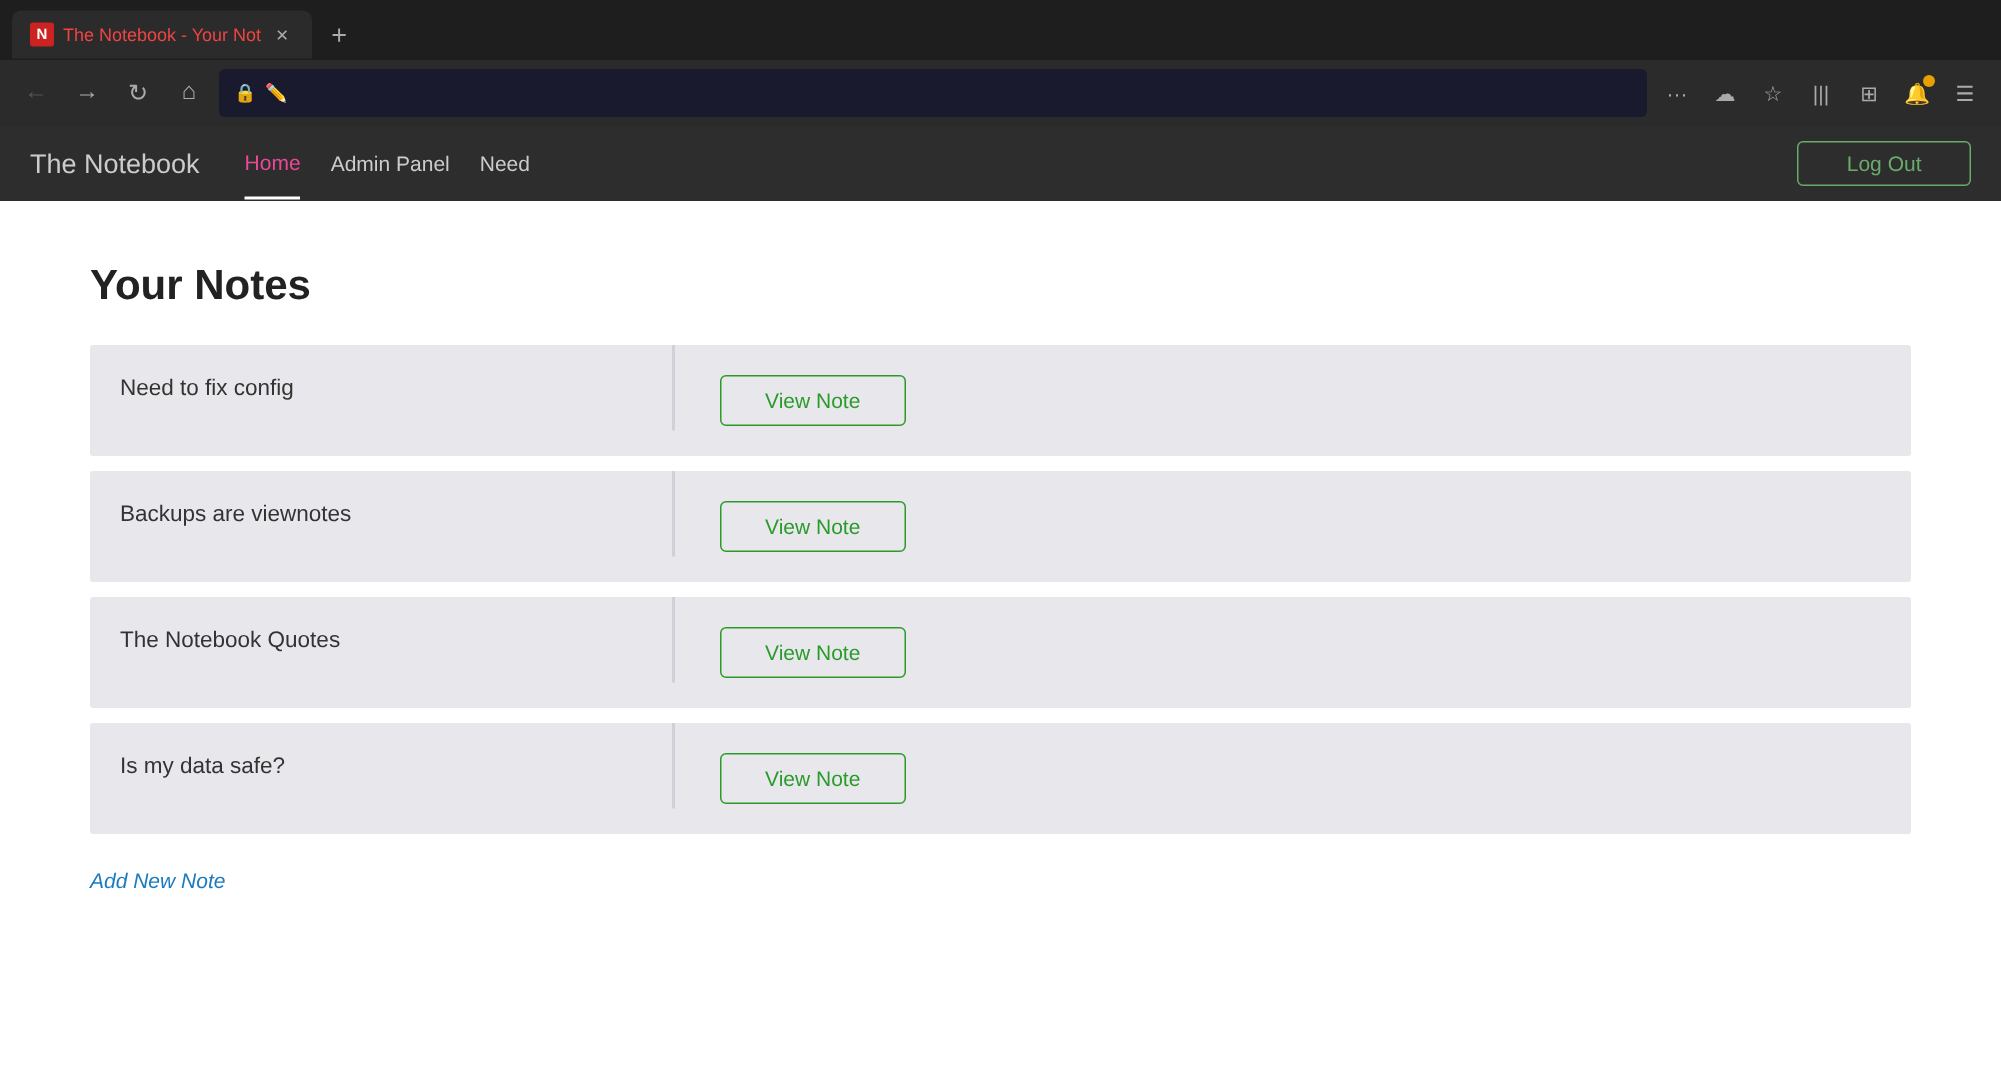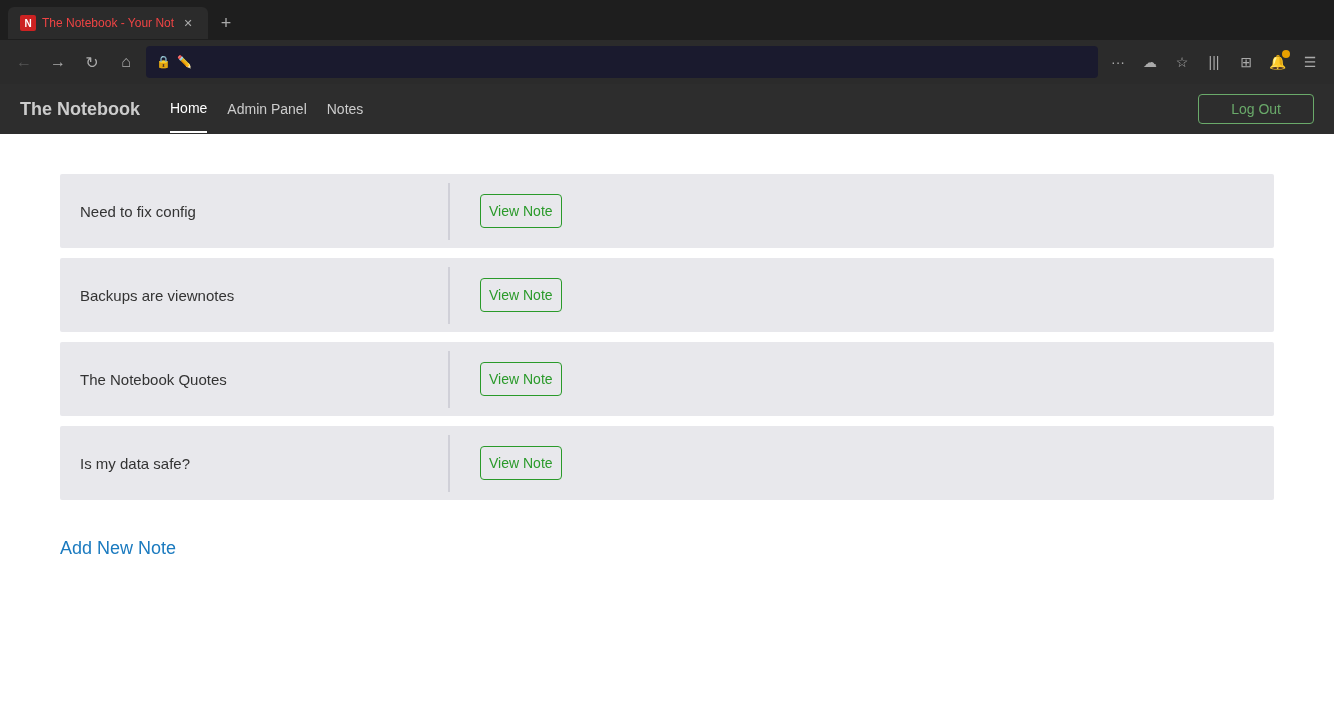--- a/index.html
+++ b/index.html
@@ -169,40 +169,40 @@
       background: #2d2d2d;
       display: flex;
       align-items: center;
       padding: 0 20px;
       height: 50px;
     }
 
     .app-brand {
       color: #ccc;
       font-size: 18px;
-      font-weight: bold;
+      font-weight: normal;
       margin-right: 30px;
     }
 
     .app-nav-links {
       display: flex;
       align-items: center;
       gap: 20px;
       flex: 1;
     }
 
     .nav-link {
       color: #ccc;
       text-decoration: none;
       font-size: 14px;
       padding: 15px 0;
     }
 
     .nav-link.active {
-      color: #ffffff;
+      color: #ec4899;
       font-weight: 500;
       border-bottom: 2px solid #fff;
     }
 
     .logout-btn {
       border: 1px solid #6aaa6a;
       background: transparent;
       color: #6aaa6a;
       padding: 6px 32px;
       border-radius: 4px;
@@ -219,21 +219,21 @@
 
     .page-title {
       font-size: 28px;
       font-weight: bold;
       color: #222;
       margin-bottom: 24px;
     }
 
     .note-row {
       display: flex;
-      align-items: center;
+      align-items: flex-start;
       background: #e8e8ec;
       margin-bottom: 10px;
       border-radius: 2px;
       min-height: 72px;
     }
 
     .note-title-cell {
       flex: 0 0 390px;
       padding: 20px 20px;
       font-size: 15px;
@@ -243,32 +243,33 @@
 
     .note-action-cell {
       flex: 1;
       padding: 20px 30px;
     }
 
     .view-note-btn {
       border: 1px solid #2a9a2a;
       background: transparent;
       color: #2a9a2a;
-      padding: 8px 8px;
+      padding: 8px 29px;
       border-radius: 4px;
       cursor: pointer;
       font-size: 14px;
     }
 
     .add-note-link {
       color: #1a7abf;
       text-decoration: none;
-      font-size: 18px;
-      margin-top: 28px;
+      font-size: 14px;
+      margin-top: 13px;
       display: inline-block;
+      font-style: italic;
     }
   </style>
 </head>
 <body>
 
 <div class="browser-chrome">
   <div class="browser-tab-bar">
     <div class="browser-tab">
       <div class="tab-favicon">N</div>
       <span class="tab-title">The Notebook - Your Not</span>
@@ -298,26 +299,27 @@
       <button class="nav-icon-btn">☰</button>
     </div>
   </div>
 </div>
 
 <div class="app-nav">
   <span class="app-brand">The Notebook</span>
   <div class="app-nav-links">
     <a href="#" class="nav-link active">Home</a>
     <a href="#" class="nav-link">Admin Panel</a>
-    <a href="#" class="nav-link">Notes</a>
+    <a href="#" class="nav-link">Need</a>
   </div>
   <button class="logout-btn">Log Out</button>
 </div>
 
 <div class="main-content">
+  <h1 class="page-title">Your Notes</h1>
 
   <div class="notes-list">
 
     <div class="note-row">
       <div class="note-title-cell">Need to fix config</div>
       <div class="note-action-cell">
         <button class="view-note-btn">View Note</button>
       </div>
     </div>
 

